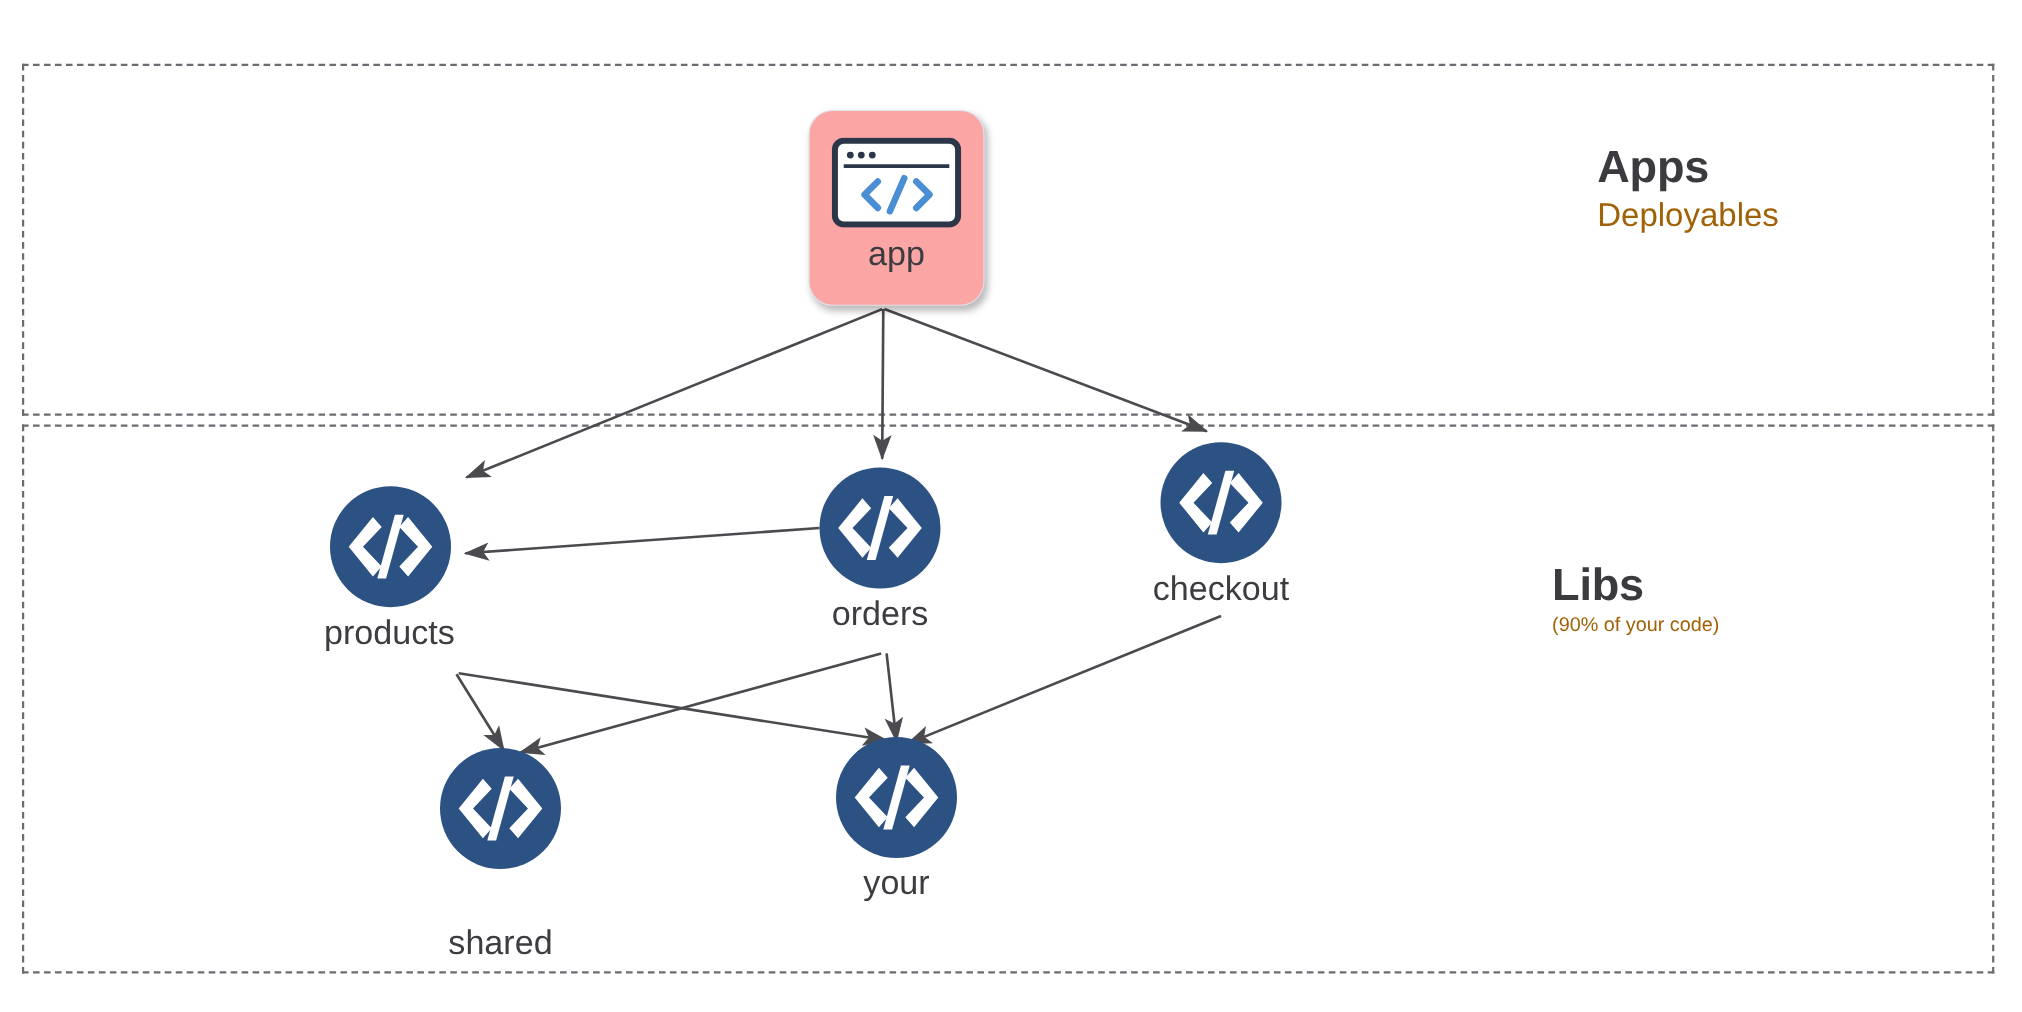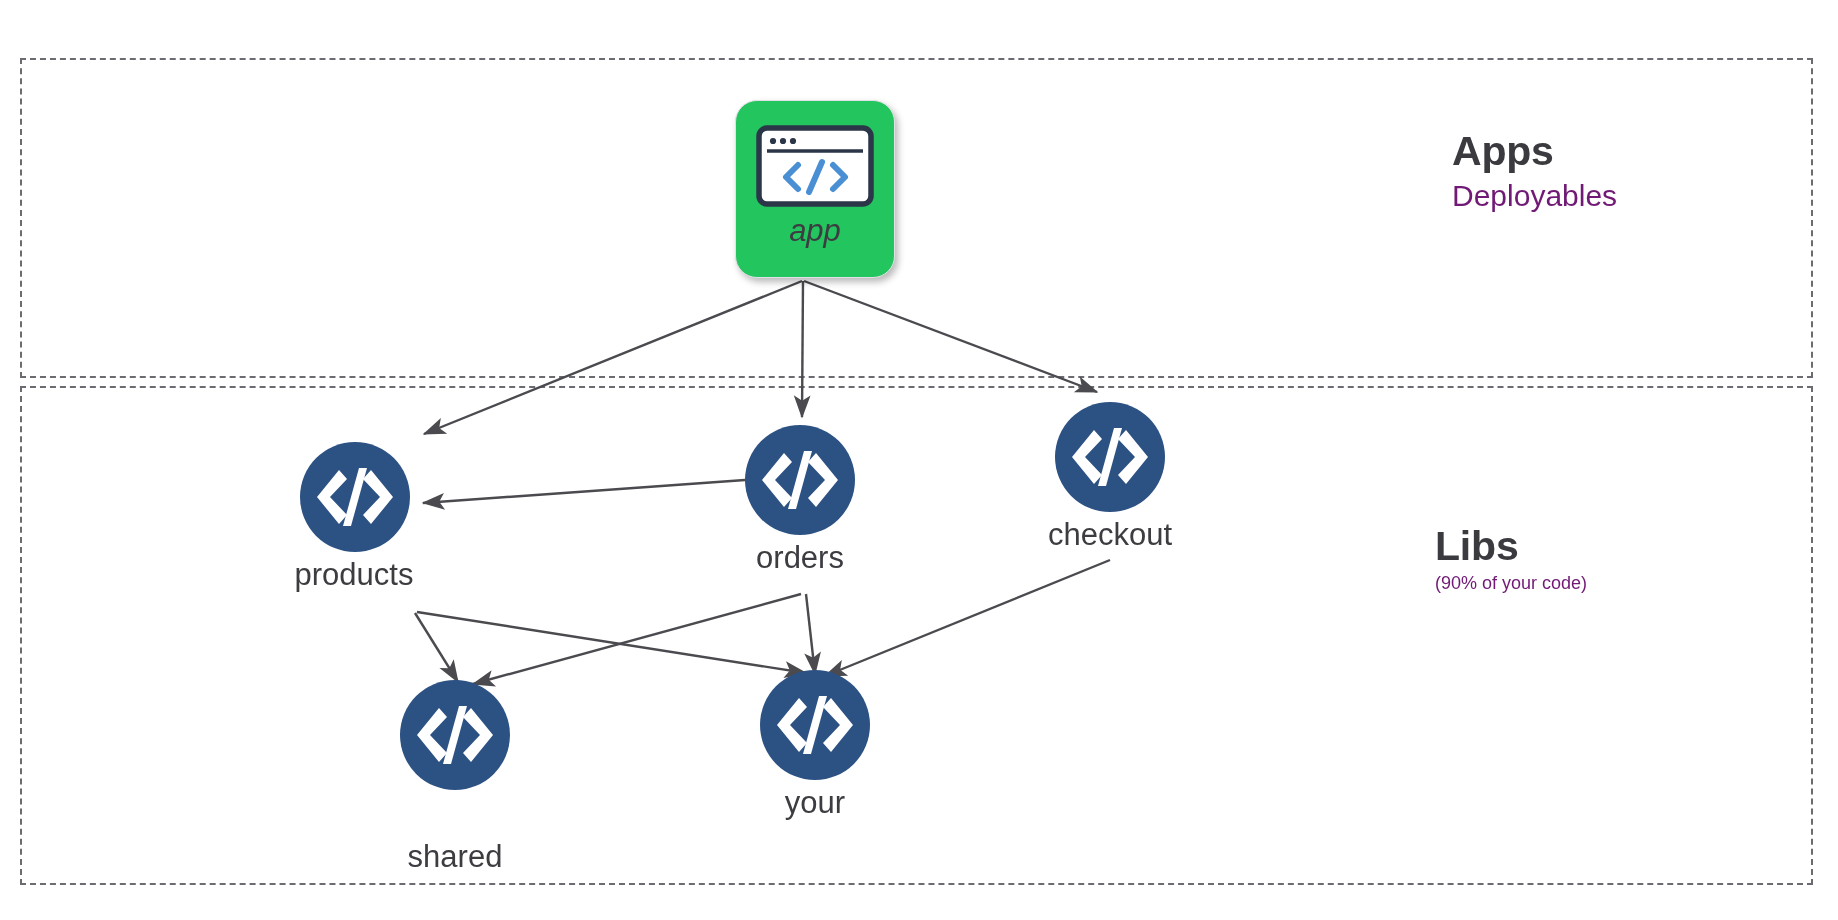--- a/index.html
+++ b/index.html
@@ -50,52 +50,51 @@
     font-size: 41px;
     font-weight: bold;
     letter-spacing: -0.2px;
     line-height: 1.05;
     color: #3a3a3f;
   }
   .zone-caption .zc-sub {
     font-size: 30px;
     font-weight: normal;
     line-height: 1.25;
-    color: #701a75;
+    color: #a16207;
     margin-top: 4px;
   }
   .zone-caption.small-sub .zc-sub {
     font-size: 18px;
   }
   #caption-apps { left: 1411px; top: 130px; margin-left: 41px; }
-  #caption-libs { left: 1411px; top: 525px; margin-left: 24px; }
+  #caption-libs { left: 1411px; top: 510px; }
 
   
   #edges {
     position: absolute;
     left: 0;
     top: 0;
     width: 1838px;
     height: 920px;
     pointer-events: none;
   }
 
   
   .app-node {
     position: absolute;
     box-sizing: border-box;
-    background: #22c55e;
+    background: #fca5a5;
     border: 1px solid #e2e2e6;
     border-radius: 22px;
     box-shadow: 3px 4px 7px rgba(0,0,0,0.28);
     display: flex;
     flex-direction: column;
     align-items: center;
     justify-content: flex-start;
-    font-style: italic;
   }
   #node-app {
     left: 735px;
     top: 100px;
     width: 160px;
     height: 178px;
   }
   .app-icon {
     margin-top: 24px;
     width: 118px;

